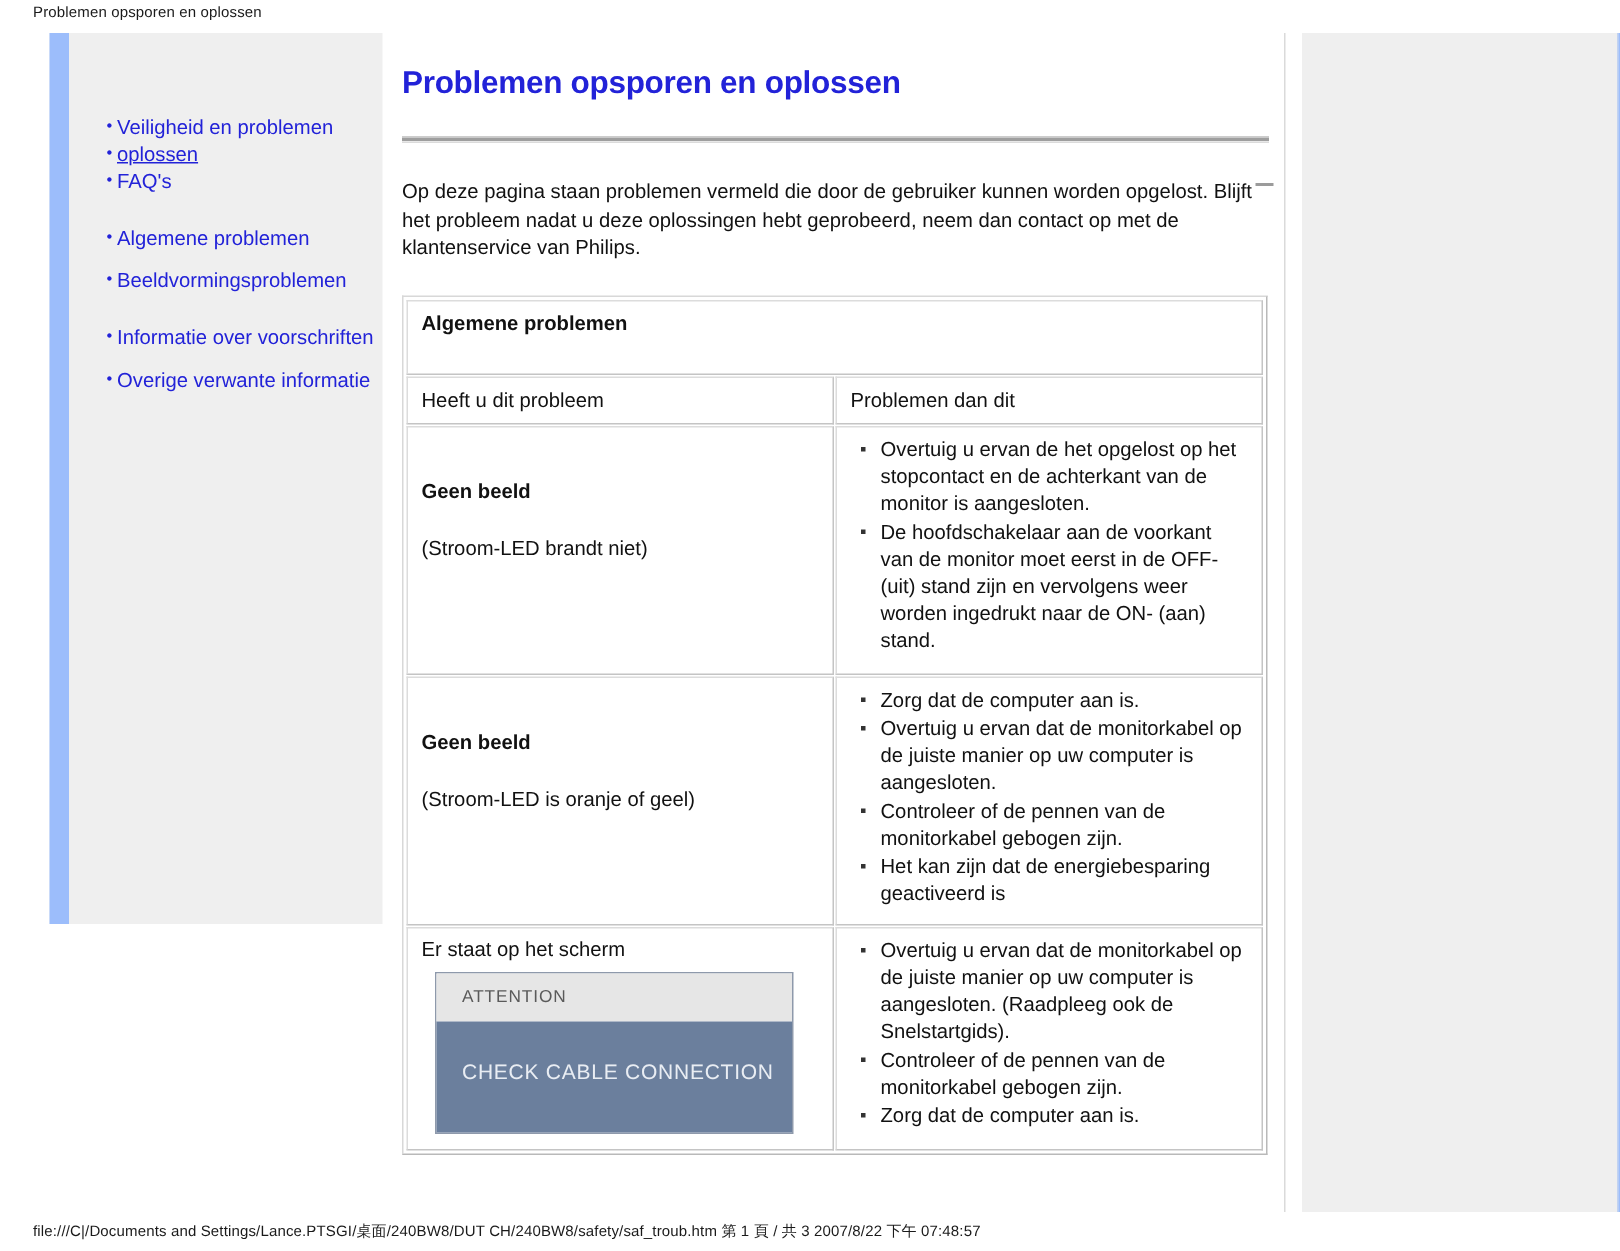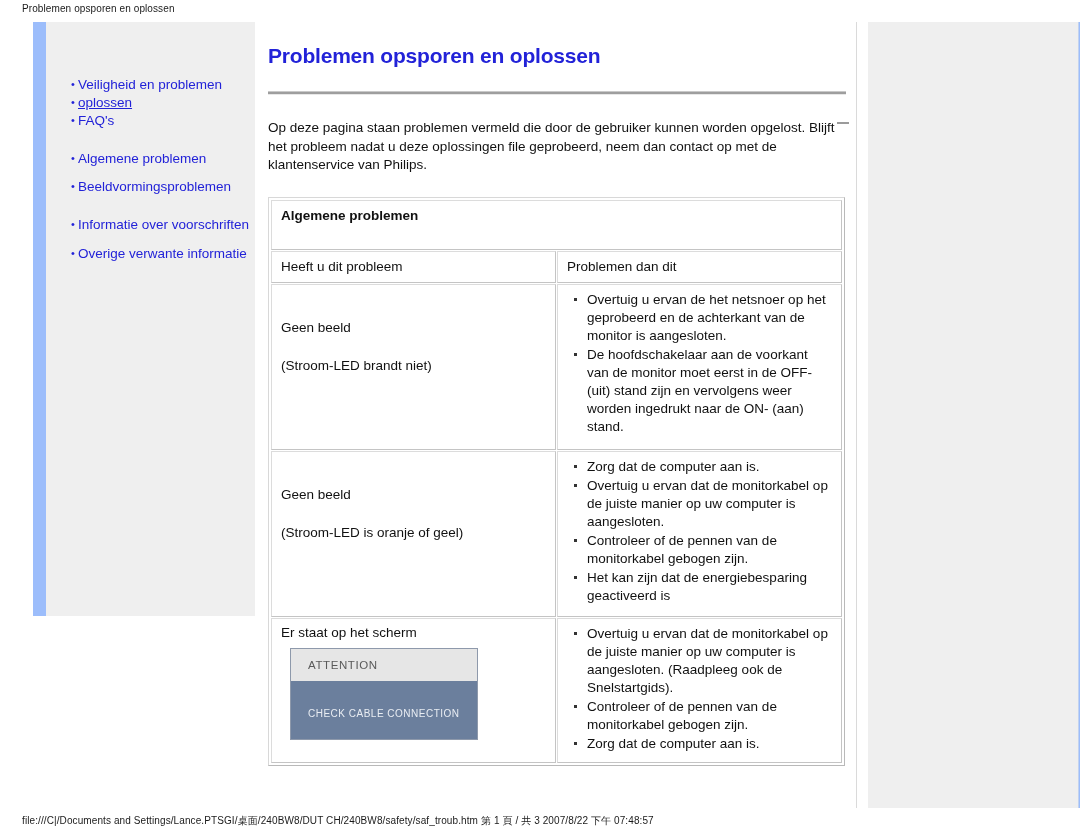--- a/index.html
+++ b/index.html
@@ -152,21 +152,21 @@
     padding-top: 8px;
   }
   td.col-head {
     color: #5b5bf0;
     font-size: 14px;
     padding-top: 5px;
     padding-bottom: 5px;
   }
   td.left-cell { width: 272px; }
   td.right-cell { width: 294px; }
-  .cell-pad { padding-top: 28px; }
+  .cell-pad { padding-top: 28px; font-weight: bold; }
   .cell-line { display: block; }
   .cell-gap { display: block; height: 20px; }
 
   ul.checks {
     margin: 0;
     padding: 0 0 0 20px;
     list-style: none;
   }
   ul.checks li {
     position: relative;
@@ -180,37 +180,37 @@
     left: -13px;
     top: 7px;
     width: 3px;
     height: 3px;
     background: #333333;
   }
 
   
   .attention {
     margin: 6px 0 4px 9px;
-    width: 188px;
+    width: 239px;
     border: 1px solid #8e99ab;
     box-sizing: border-box;
   }
   .attention .att-top {
     background: #e6e6e6;
     color: #5a5a5a;
     font-size: 11.5px;
     letter-spacing: 0.6px;
     padding: 7px 0 7px 17px;
   }
   .attention .att-body {
     background: #6b7f9d;
     color: #e9edf3;
-    font-size: 10px;
+    font-size: 14px;
     letter-spacing: 0.5px;
-    padding: 24px 0 16px 17px;
+    padding: 24px 0 32px 17px;
   }
 
   
   .right-panel {
     position: absolute;
     left: 868px;
     top: 4px;
     width: 212px;
     height: 786px;
     background: #efefef;
@@ -280,42 +280,42 @@
         <a class="nav-item" href="#">Overige verwante informatie</a>
       </div>
 
     </div>
   </div>
 
   <div class="content">
 
     <h1 class="page-title">Problemen opsporen en oplossen</h1>
     <div class="title-rule"></div>
-    <p class="intro">Op deze pagina staan problemen vermeld die door de gebruiker kunnen worden opgelost. Blijft het probleem nadat u deze oplossingen file geprobeerd, neem dan contact op met de klantenservice van Philips.</p>
+    <p class="intro">Op deze pagina staan problemen vermeld die door de gebruiker kunnen worden opgelost. Blijft het probleem nadat u deze oplossingen hebt geprobeerd, neem dan contact op met de klantenservice van Philips.</p>
 
     <div class="tbl-wrap">
       <table class="data">
         <tbody>
           <tr>
             <td class="sect-head" colspan="2">Algemene problemen</td>
           </tr>
           <tr>
             <td class="col-head left-cell">Heeft u dit probleem</td>
             <td class="col-head right-cell">Problemen dan dit</td>
           </tr>
 
           <tr>
             <td class="left-cell" style="height:152px;">
               <span class="cell-pad cell-line">Geen beeld</span>
               <span class="cell-gap"></span>
               <span class="cell-line">(Stroom-LED brandt niet)</span>
             </td>
             <td class="right-cell">
               <ul class="checks">
-                <li>Overtuig u ervan de het netsnoer op het geprobeerd en de achterkant van de monitor is aangesloten.</li>
+                <li>Overtuig u ervan de het opgelost op het stopcontact en de achterkant van de monitor is aangesloten.</li>
                 <li>De hoofdschakelaar aan de voorkant van de monitor moet eerst in de OFF- (uit) stand zijn en vervolgens weer worden ingedrukt naar de ON- (aan) stand.</li>
               </ul>
             </td>
           </tr>
 
           <tr>
             <td class="left-cell" style="height:152px;">
               <span class="cell-pad cell-line">Geen beeld</span>
               <span class="cell-gap"></span>
               <span class="cell-line">(Stroom-LED is oranje of geel)</span>

